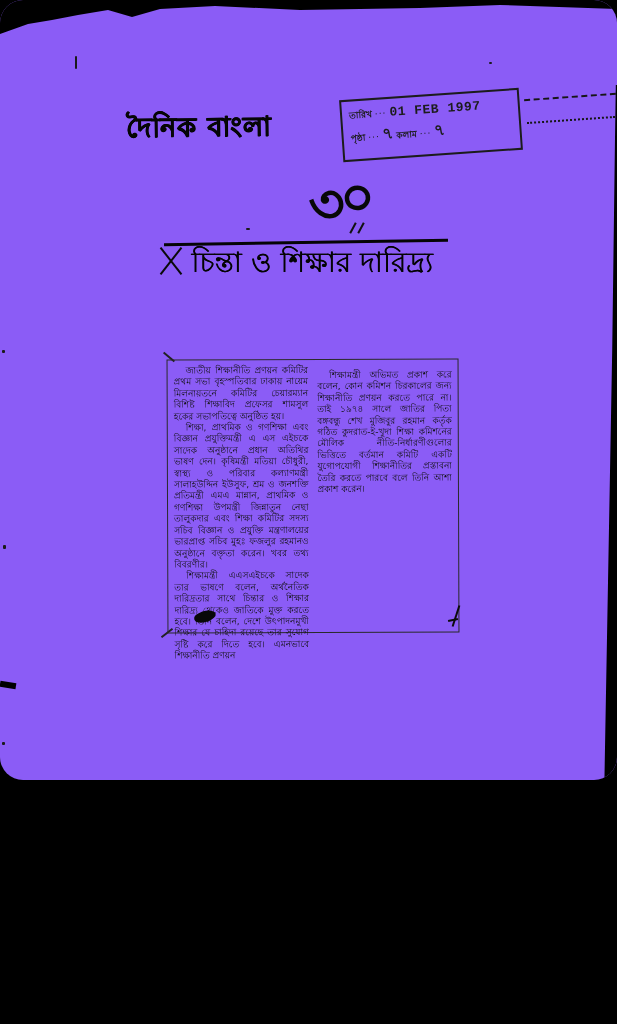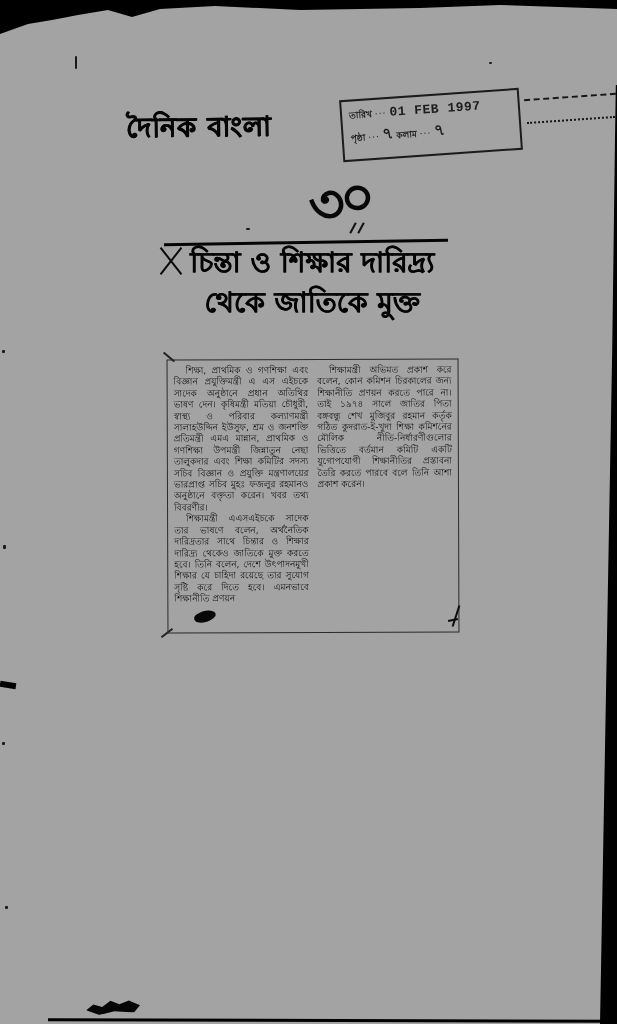--- a/index.html
+++ b/index.html
@@ -1,20 +1,21 @@
 <!DOCTYPE html>
 <html><head>
 <meta charset="utf-8">
 <style>
   html,body{margin:0;padding:0;background:#000;}
   .canvas{
-    position:relative;width:617px;height:1024px;overflow:hidden;
-    background:#a3a3a3;
+    position:relative;width:617px;height:780px;overflow:hidden;
+    background:#8b5cf6;
     font-family:"DejaVu Sans","Liberation Sans",sans-serif;
     color:#141414;
+    border-radius:23px;
   }
   
   .scan-top{position:absolute;left:0;top:0;width:617px;height:34px;background:#000;
     clip-path:polygon(0 0,617px 0,617px 9px,500px 5px,420px 8px,300px 10px,215px 6px,160px 9px,132px 17px,108px 10px,78px 15px,52px 20px,28px 24px,0 34px);}
   .scan-right{position:absolute;right:0;top:85px;width:17px;height:939px;background:#000;
     clip-path:polygon(93% 0,100% 0,100% 100%,0 100%,72% 28%,88% 6%);}
   .scan-bottom{position:absolute;left:48px;top:1019px;width:569px;height:3px;background:#000;transform:rotate(0.15deg);}
   .smudge{position:absolute;left:86px;top:999px;width:54px;height:15px;background:#050505;transform:rotate(-4deg);
     clip-path:polygon(0 62%,14% 28%,30% 48%,46% 10%,62% 38%,80% 18%,100% 55%,88% 100%,52% 82%,24% 100%);}
   .edge-dash{position:absolute;left:0;top:682px;width:16px;height:6px;background:#000;transform:rotate(9deg);}
@@ -39,30 +40,30 @@
   
   .headline-rule{position:absolute;left:164px;top:241px;width:284px;height:3px;background:#050505;transform:rotate(-0.9deg);}
   .tick-marks{position:absolute;left:352px;top:222px;width:18px;height:12px;}
   .tick-marks span{position:absolute;width:2px;height:12px;background:#111;transform:rotate(28deg);}
   .tick-marks span:last-child{left:8px;}
   .x-mark{position:absolute;left:158px;top:246px;width:26px;height:30px;}
   .x-mark i{position:absolute;left:12px;top:-2px;width:2px;height:34px;background:#0a0a0a;display:block;}
   .x-mark i:first-child{transform:rotate(38deg);}
   .x-mark i:last-child{transform:rotate(-38deg);}
   .headline{position:absolute;left:167px;top:243px;width:290px;text-align:center;
-    font-size:28px;line-height:40px;font-weight:700;color:#040404;
+    font-size:28px;line-height:40px;font-weight:400;color:#040404;
     text-shadow:0.5px 0 #000;}
   
   .article-box{position:absolute;left:167px;top:359px;width:292px;height:274px;box-sizing:border-box;
     border:1.5px solid #2a2a2a;transform:rotate(-0.2deg);
     display:flex;gap:9px;padding:5px 6px 4px;}
   .col{flex:1;font-size:9px;line-height:11.4px;text-align:justify;color:#111;}
   .col p{margin:0;}
   .col p.indent{text-indent:12px;}
-  .col p.gap{}
+  .col p.gap{margin-top:5px;}
   .corner{position:absolute;width:14px;height:2px;background:#222;}
   .corner.tl{left:162px;top:356px;transform:rotate(40deg);}
   .corner.bl{left:160px;top:632px;transform:rotate(-38deg);}
   .check-mark{position:absolute;left:446px;top:605px;width:18px;height:22px;}
   .check-mark i{position:absolute;display:block;background:#0c0c0c;}
   .check-mark i:first-child{left:9px;top:0;width:2px;height:22px;transform:rotate(18deg);}
   .check-mark i:last-child{left:2px;top:14px;width:10px;height:2px;transform:rotate(-12deg);}
   .scribble{position:absolute;left:194px;top:611px;width:22px;height:11px;background:#080808;
     border-radius:45% 60% 50% 55%;transform:rotate(-18deg);}
 </style>
@@ -110,27 +111,27 @@
   <div class="tick-marks">
       <span></span>
       <span></span>
     </div>
   <div class="x-mark">
       <i></i>
       <i></i>
     </div>
   <div class="headline">
     <div>চিন্তা ও শিক্ষার দারিদ্র্য</div>
-    <div>থেকে জাতিকে মুক্ত</div>
   </div>
 
   <div class="corner tl"></div>
   <div class="corner bl"></div>
   <div class="article-box">
     <div class="col">
+      <p class="indent">জাতীয় শিক্ষানীতি প্রণয়ন কমিটির প্রথম সভা বৃহস্পতিবার ঢাকায় নায়েম মিলনায়তনে কমিটির চেয়ারম্যান বিশিষ্ট শিক্ষাবিদ প্রফেসর শামসুল হকের সভাপতিত্বে অনুষ্ঠিত হয়।</p>
       <p class="indent">শিক্ষা, প্রাথমিক ও গণশিক্ষা এবং বিজ্ঞান প্রযুক্তিমন্ত্রী এ এস এইচকে সাদেক অনুষ্ঠানে প্রধান অতিথির ভাষণ দেন। কৃষিমন্ত্রী মতিয়া চৌধুরী, স্বাস্থ্য ও পরিবার কল্যাণমন্ত্রী সালাহউদ্দিন ইউসুফ, শ্রম ও জনশক্তি প্রতিমন্ত্রী এমএ মান্নান, প্রাথমিক ও গণশিক্ষা উপমন্ত্রী জিন্নাতুন নেছা তালুকদার এবং শিক্ষা কমিটির সদস্য সচিব বিজ্ঞান ও প্রযুক্তি মন্ত্রণালয়ের ভারপ্রাপ্ত সচিব মুহঃ ফজলুর রহমানও অনুষ্ঠানে বক্তৃতা করেন। খবর তথ্য বিবরণীর।</p>
       <p class="indent">শিক্ষামন্ত্রী এএসএইচকে সাদেক তার ভাষণে বলেন, অর্থনৈতিক দারিদ্রতার সাথে চিন্তার ও শিক্ষার দারিদ্র্য থেকেও জাতিকে মুক্ত করতে হবে। তিনি বলেন, দেশে উৎপাদনমুখী শিক্ষার যে চাহিদা রয়েছে তার সুযোগ সৃষ্টি করে দিতে হবে। এমনভাবে শিক্ষানীতি প্রণয়ন</p>
     </div>
     <div class="col">
       <p class="indent gap">শিক্ষামন্ত্রী অভিমত প্রকাশ করে বলেন, কোন কমিশন চিরকালের জন্য শিক্ষানীতি প্রণয়ন করতে পারে না। তাই ১৯৭৪ সালে জাতির পিতা বঙ্গবন্ধু শেখ মুজিবুর রহমান কর্তৃক গঠিত কুদরাত-ই-খুদা শিক্ষা কমিশনের মৌলিক নীতি-নির্ধারণীগুলোর ভিত্তিতে বর্তমান কমিটি একটি যুগোপযোগী শিক্ষানীতির প্রস্তাবনা তৈরি করতে পারবে বলে তিনি আশা প্রকাশ করেন।</p>
     </div>
   </div>
   <div class="check-mark">
       <i></i>
       <i></i>

